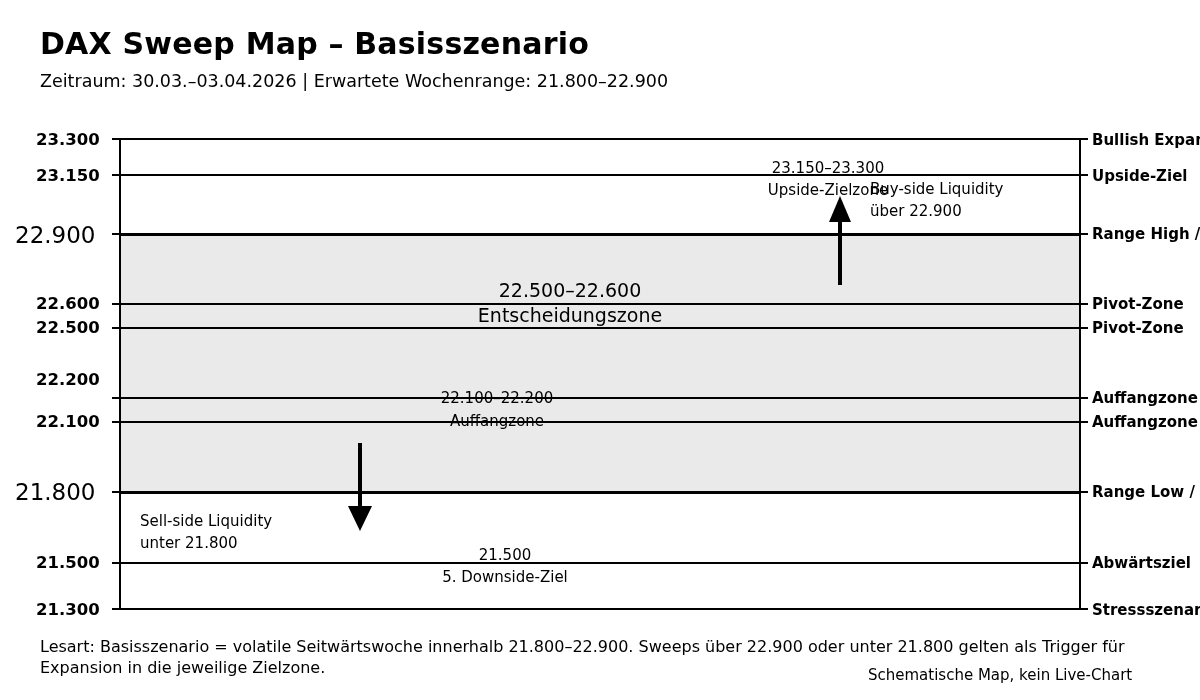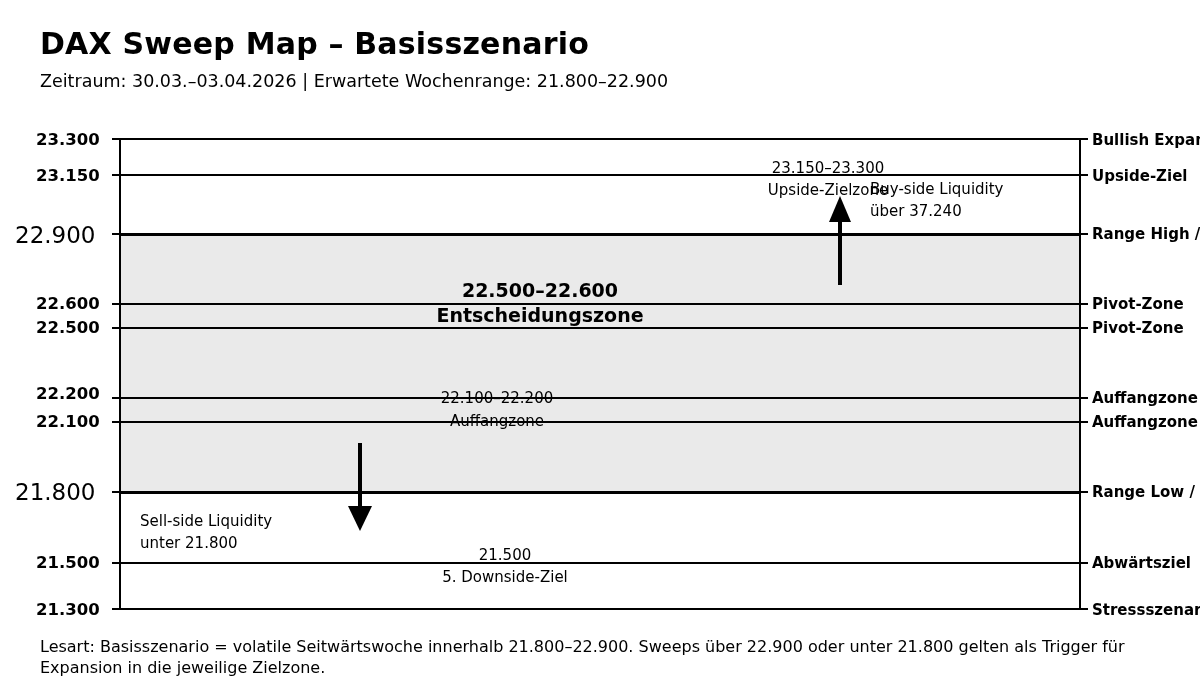--- a/index.html
+++ b/index.html
@@ -35,21 +35,21 @@
   
   .ylab{left:36px;font-size:16.5px;line-height:1;}
   .ylab-bold{left:15px;font-size:23px;font-weight:normal;line-height:1;}
   .zlab{left:1092px;font-size:15px;line-height:1;}
 
   
   .ann{font-size:15px;line-height:22px;}
   .ann-center{text-align:center;}
   .ann-upside{left:828px;top:157px;}
   .ann-buyside{left:870px;top:178px;}
-  .ann-decision{left:540px;top:278px;font-size:19px;font-weight:bold;line-height:25px;}
+  .ann-decision{left:570px;top:278px;font-size:19px;font-weight:normal;line-height:25px;}
   .ann-catch{left:497px;top:387px;line-height:23px;}
   .ann-sellside{left:140px;top:510px;}
   .ann-downside{left:505px;top:544px;}
 
   
   .shaft{background:#000;width:4px;}
   .up-shaft{left:838px;top:220px;height:65px;}
   .up-head{left:829px;top:196px;width:0;height:0;
     border-left:11px solid transparent;border-right:11px solid transparent;
     border-bottom:26px solid #000;}
@@ -105,21 +105,21 @@
   <div class="abs tick tick-r" style="top:421px"></div>
   <div class="abs tick tick-r" style="top:491px"></div>
   <div class="abs tick tick-r" style="top:562px"></div>
   <div class="abs tick tick-r" style="top:608px"></div>
 
   <div class="abs ylab vcenter nowrap" style="top:140px">23.300</div>
   <div class="abs ylab vcenter nowrap" style="top:176px">23.150</div>
   <div class="abs ylab-bold vcenter nowrap" style="top:235px">22.900</div>
   <div class="abs ylab vcenter nowrap" style="top:304px">22.600</div>
   <div class="abs ylab vcenter nowrap" style="top:328px">22.500</div>
-  <div class="abs ylab vcenter nowrap" style="top:394px">22.200</div>
+  <div class="abs ylab vcenter nowrap" style="top:380px">22.200</div>
   <div class="abs ylab vcenter nowrap" style="top:422px">22.100</div>
   <div class="abs ylab-bold vcenter nowrap" style="top:492px">21.800</div>
   <div class="abs ylab vcenter nowrap" style="top:563px">21.500</div>
   <div class="abs ylab vcenter nowrap" style="top:610px">21.300</div>
 
   <div class="abs zlab vcenter nowrap" style="top:140px">Bullish Expansion</div>
   <div class="abs zlab vcenter nowrap" style="top:176px">Upside-Ziel</div>
   <div class="abs zlab vcenter nowrap" style="top:234px">Range High / Breakout</div>
   <div class="abs zlab vcenter nowrap" style="top:304px">Pivot-Zone</div>
   <div class="abs zlab vcenter nowrap" style="top:328px">Pivot-Zone</div>
@@ -134,21 +134,21 @@
   <div class="abs shaft down-shaft"></div>
   <div class="abs down-head"></div>
 
   <div class="abs ann ann-center hcenter ann-upside">
     <div class="nowrap">23.150–23.300</div>
     <div class="nowrap">Upside-Zielzone</div>
   </div>
 
   <div class="abs ann ann-buyside">
     <div class="nowrap">Buy-side Liquidity</div>
-    <div class="nowrap">über 37.240</div>
+    <div class="nowrap">über 22.900</div>
   </div>
 
   <div class="abs ann ann-center hcenter ann-decision">
     <div class="nowrap">22.500–22.600</div>
     <div class="nowrap">Entscheidungszone</div>
   </div>
 
   <div class="abs ann ann-center hcenter ann-catch">
     <div class="nowrap">22.100–22.200</div>
     <div class="nowrap">Auffangzone</div>
@@ -161,14 +161,15 @@
 
   <div class="abs ann ann-center hcenter ann-downside">
     <div class="nowrap">21.500</div>
     <div class="nowrap">5. Downside-Ziel</div>
   </div>
 
   <div class="abs lesart">
     <div class="nowrap">Lesart: Basisszenario = volatile Seitwärtswoche innerhalb 21.800–22.900. Sweeps über 22.900 oder unter 21.800 gelten als Trigger für</div>
     <div class="nowrap">Expansion in die jeweilige Zielzone.</div>
   </div>
+  <div class="abs disclaimer nowrap">Schematische Map, kein Live-Chart</div>
 
 </div>
 
 </body></html>

